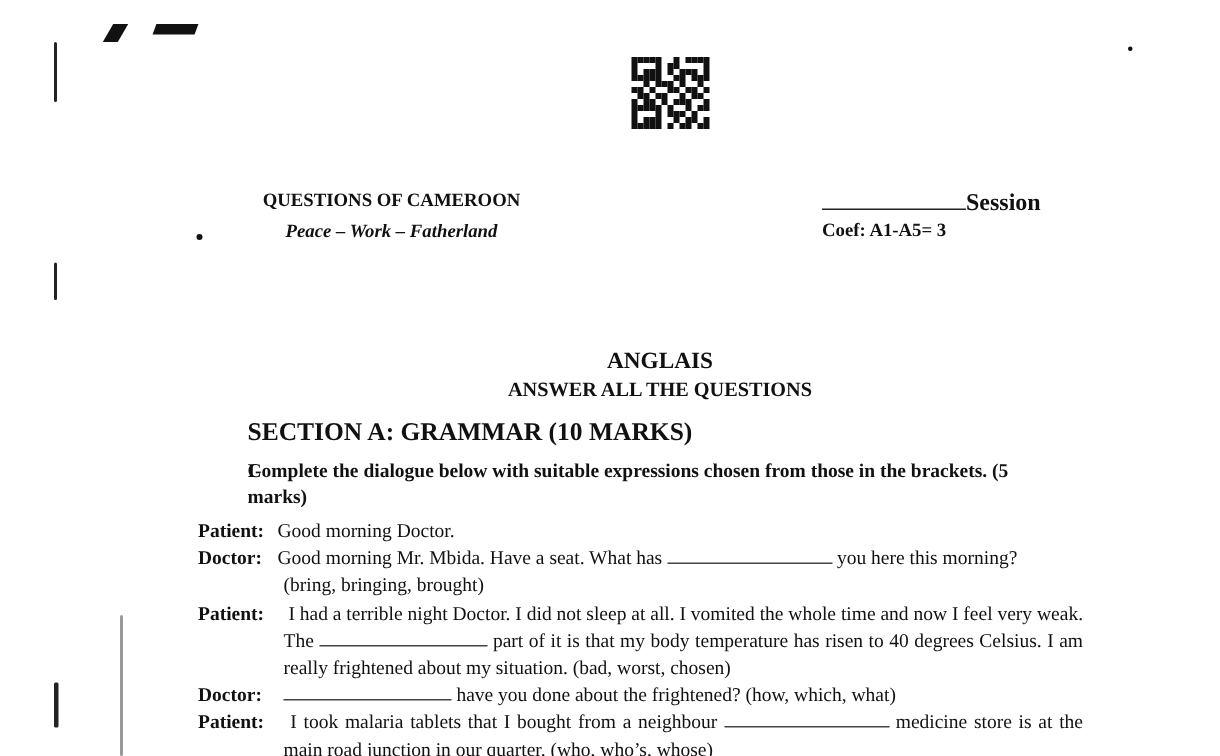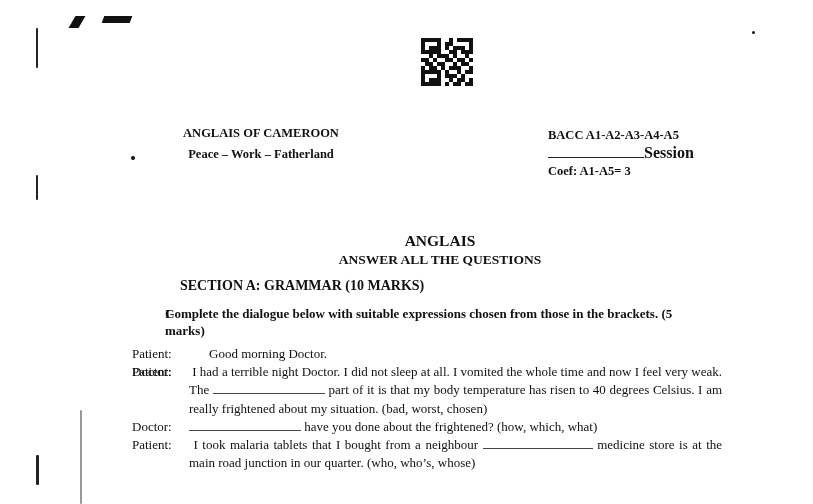--- a/index.html
+++ b/index.html
@@ -8,32 +8,32 @@
     background: #ffffff; color: #111;
     font-family: "Liberation Serif", "DejaVu Serif", serif;
   }
   .scan-mark { position: absolute; background: #111; }
   .margin-line { position: absolute; width: 2px; background: #222; border-radius: 1px; }
   .dot { position: absolute; width: 4px; height: 4px; background: #111; border-radius: 50%; }
   .qr { position: absolute; left: 421px; top: 38px; width: 52px; height: 48px;
         display: grid; grid-template-columns: repeat(13, 4px); grid-template-rows: repeat(12, 4px); }
   .qr span { width: 4px; height: 4px; }
   .qr span.on { background: #111; }
-  .italic { }
+  .italic { font-style: italic; }
   .hdr-left { position: absolute; left: 170px; top: 123px; width: 182px; text-align: center; font-size: 12.5px; line-height: 21px; font-weight: bold; }
   .hdr-right { position: absolute; left: 548px; top: 127px; font-size: 12.5px; line-height: 17px; font-weight: bold; }
   .blank { display: inline-block; border-bottom: 1px solid #444; height: 10px; vertical-align: baseline; }
   .title { position: absolute; left: 0; width: 880px; text-align: center; font-weight: bold; }
-  .section { position: absolute; left: 165px; top: 278px; font-size: 14px; font-weight: bold; margin-left: 15px; }
+  .section { position: absolute; left: 165px; top: 278px; font-size: 17px; font-weight: bold; }
   .instruction { position: absolute; left: 165px; top: 305px; font-size: 13px; font-weight: bold; line-height: 17px; width: 520px; }
   .instruction .num { position: absolute; left: 0; }
   .instruction .txt { display: block; }
   .dlg { position: absolute; left: 132px; top: 345px; width: 590px; font-size: 13px; line-height: 18.2px; }
   .turn { position: relative; }
-  .speaker { position: absolute; left: 0; font-weight: normal; }
+  .speaker { position: absolute; left: 0; font-weight: bold; }
   .speech { margin-left: 57px; display: block; text-align: justify; }
 </style>
 </head>
 <body>
 
 <div class="scan-mark" style="left:72px;top:16px;width:10px;height:12px;transform:skewX(-30deg);"></div>
 <div class="scan-mark" style="left:103px;top:16px;width:28px;height:7px;transform:skewX(-20deg);"></div>
 <div class="margin-line" style="left:36px;top:28px;height:40px;"></div>
 <div class="margin-line" style="left:36px;top:175px;height:25px;"></div>
 <div class="margin-line" style="left:36px;top:455px;height:30px;width:3px;"></div>
@@ -194,46 +194,51 @@
     <span class="on"></span>
     <span></span>
     <span class="on"></span>
     <span class="on"></span>
     <span></span>
     <span class="on"></span>
     <span class="on"></span>
   </div>
 
 <div class="hdr-left">
-  <div>ANGLAIS OF CAMEROON</div>
+  <div>QUESTIONS OF CAMEROON</div>
   <div class="italic">Peace – Work – Fatherland</div>
 </div>
 
 <div class="hdr-right">
-  <div>BACC A1-A2-A3-A4-A5</div>
   <div><span class="blank" style="width:96px;border-bottom-color:#222;"></span><span style="font-size:16px;">Session</span></div>
   <div>Coef: A1-A5= 3</div>
 </div>
 
 <div class="title" style="top:232px;font-size:15.5px;">ANGLAIS</div>
 <div class="title" style="top:252px;font-size:13.5px;">ANSWER ALL THE QUESTIONS</div>
 
 <div class="section">SECTION A: GRAMMAR (10 MARKS)</div>
 <div class="instruction">
   <span class="num">I-</span>
   <span class="txt">Complete the dialogue below with suitable expressions chosen from those in the brackets. (5 marks)</span>
 </div>
 
 <div class="dlg">
   <div class="turn">
     <span class="speaker">Patient:</span>
-    <span class="speech" style="margin-left:77px;">Good morning Doctor.</span>
+    <span class="speech" style="margin-left:53px;">Good morning Doctor.</span>
   </div>
   <div class="turn">
     <span class="speaker">Doctor:</span>
+    <span class="speech" style="margin-left:53px;">
+      <span>Good morning Mr. Mbida. Have a seat. What has</span>
+      <span class="blank" style="width:110px;"></span>
+      <span>you here this morning?</span>
+    </span>
+    <span class="speech">(bring, bringing, brought)</span>
   </div>
   <div class="turn">
     <span class="speaker">Patient:</span>
     <span class="speech">&nbsp;<span>I had a terrible night Doctor. I did not sleep at all. I vomited the whole time and now I feel very weak. The</span>
       <span class="blank" style="width:112px;"></span>
       <span>part of it is that my body temperature has risen to 40 degrees Celsius. I am really frightened about my situation.</span>
       <span>(bad, worst, chosen)</span>
     </span>
   </div>
   <div class="turn">

